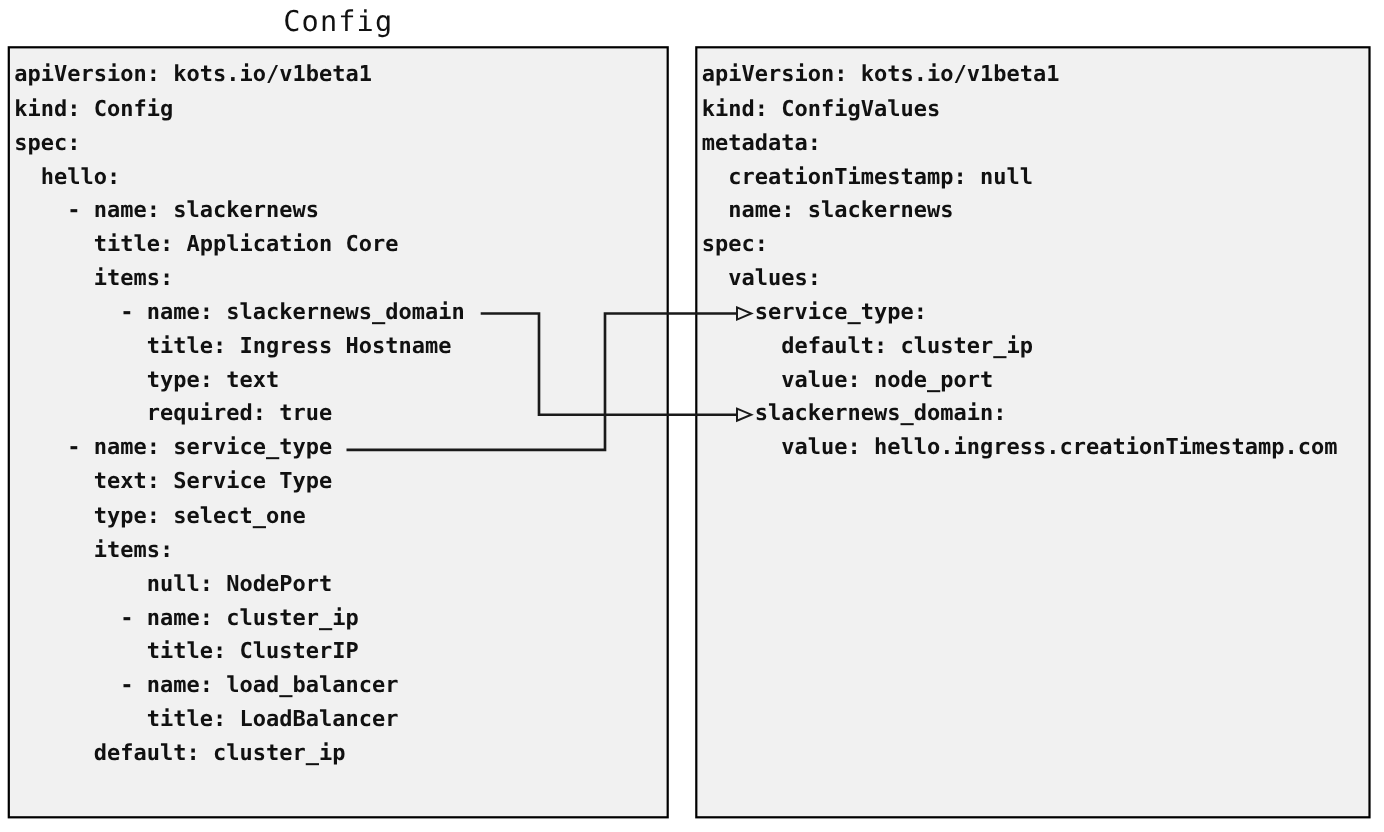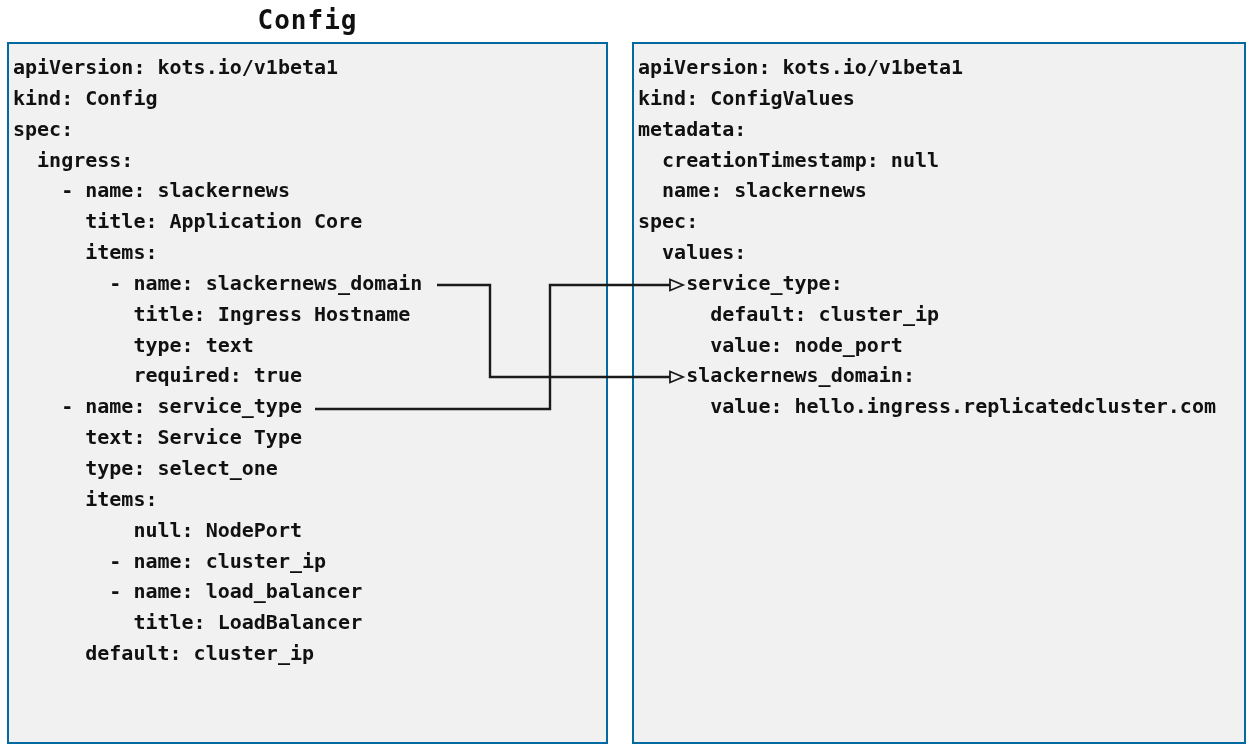--- a/index.html
+++ b/index.html
@@ -15,33 +15,33 @@
     background: #ffffff;
     overflow: hidden;
   }
   .panel-title {
     position: absolute;
     top: 4px;
     height: 32px;
     line-height: 32px;
     text-align: center;
     font-size: 26px;
-    font-weight: bold;
+    font-weight: normal;
     color: #111111;
     letter-spacing: 1px;
     white-space: pre;
   }
   .panel-title.left  { left: 7px;   width: 601px; }
   .panel-title.right { left: 632px; width: 614px; }
   .panel {
     position: absolute;
     top: 42px;
     height: 702px;
     box-sizing: border-box;
-    border: 2px solid #0369a1;
+    border: 2px solid #000000;
     background: #f1f1f1;
     padding: 8px 4px 0 4px;
     overflow: hidden;
   }
   .panel.left  { left: 7px;   width: 601px; }
   .panel.right { left: 632px; width: 614px; }
   .code-line {
     white-space: pre;
     font-size: 20px;
     font-weight: bold;
@@ -64,54 +64,55 @@
 <div class="canvas">
 
   <div class="panel-title left">Config</div>
 
 
   <div class="panel left">
     <div>
         <div class="code-line">apiVersion: kots.io/v1beta1</div>
         <div class="code-line">kind: Config</div>
         <div class="code-line">spec:</div>
-        <div class="code-line">  ingress:</div>
+        <div class="code-line">  hello:</div>
         <div class="code-line">    - name: slackernews</div>
         <div class="code-line">      title: Application Core</div>
         <div class="code-line">      items:</div>
         <div class="code-line">        - name: slackernews_domain</div>
         <div class="code-line">          title: Ingress Hostname</div>
         <div class="code-line">          type: text</div>
         <div class="code-line">          required: true</div>
         <div class="code-line">    - name: service_type</div>
         <div class="code-line">      text: Service Type</div>
         <div class="code-line">      type: select_one</div>
         <div class="code-line">      items:</div>
         <div class="code-line">          null: NodePort</div>
         <div class="code-line">        - name: cluster_ip</div>
+        <div class="code-line">          title: ClusterIP</div>
         <div class="code-line">        - name: load_balancer</div>
         <div class="code-line">          title: LoadBalancer</div>
         <div class="code-line">      default: cluster_ip</div>
       </div>
   </div>
 
   <div class="panel right">
     <div>
         <div class="code-line">apiVersion: kots.io/v1beta1</div>
         <div class="code-line">kind: ConfigValues</div>
         <div class="code-line">metadata:</div>
         <div class="code-line">  creationTimestamp: null</div>
         <div class="code-line">  name: slackernews</div>
         <div class="code-line">spec:</div>
         <div class="code-line">  values:</div>
         <div class="code-line">    service_type:</div>
         <div class="code-line">      default: cluster_ip</div>
         <div class="code-line">      value: node_port</div>
         <div class="code-line">    slackernews_domain:</div>
-        <div class="code-line">      value: hello.ingress.replicatedcluster.com</div>
+        <div class="code-line">      value: hello.ingress.creationTimestamp.com</div>
       </div>
   </div>
 
   <svg class="connector-overlay" viewBox="0 0 1258 756">
 
     <path d="M437,285 H490 V377 H670" fill="none" stroke="#1a1a1a" stroke-width="2.4"></path>
     <polygon points="670,371.5 683,377 670,382.5" fill="#f1f1f1" stroke="#1a1a1a" stroke-width="1.8"></polygon>
 
     <path d="M315,409 H550 V285 H670" fill="none" stroke="#1a1a1a" stroke-width="2.4"></path>
     <polygon points="670,279.5 683,285 670,290.5" fill="#f1f1f1" stroke="#1a1a1a" stroke-width="1.8"></polygon>

